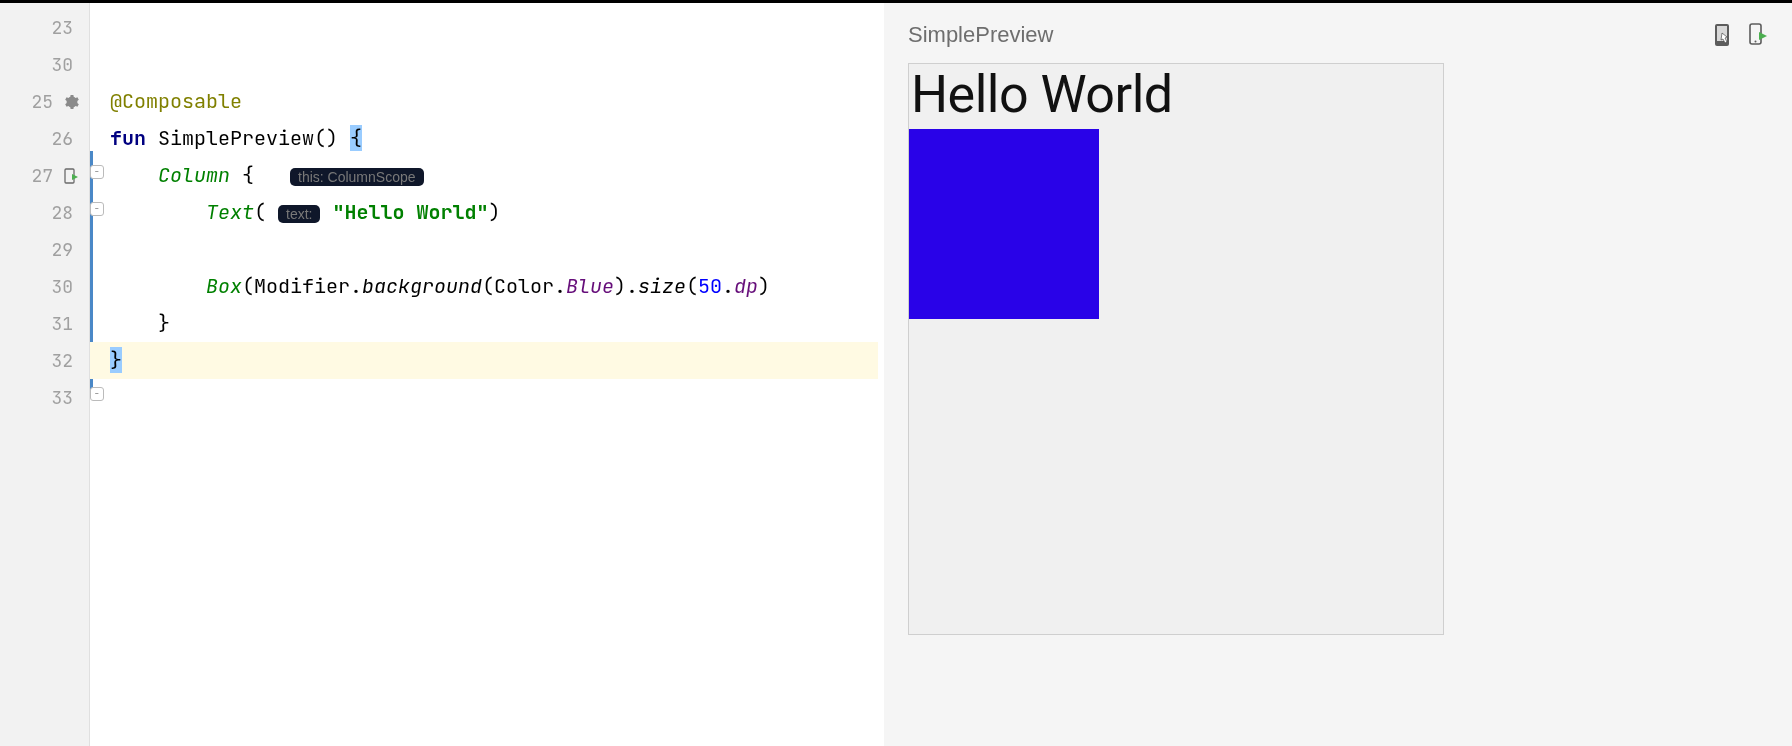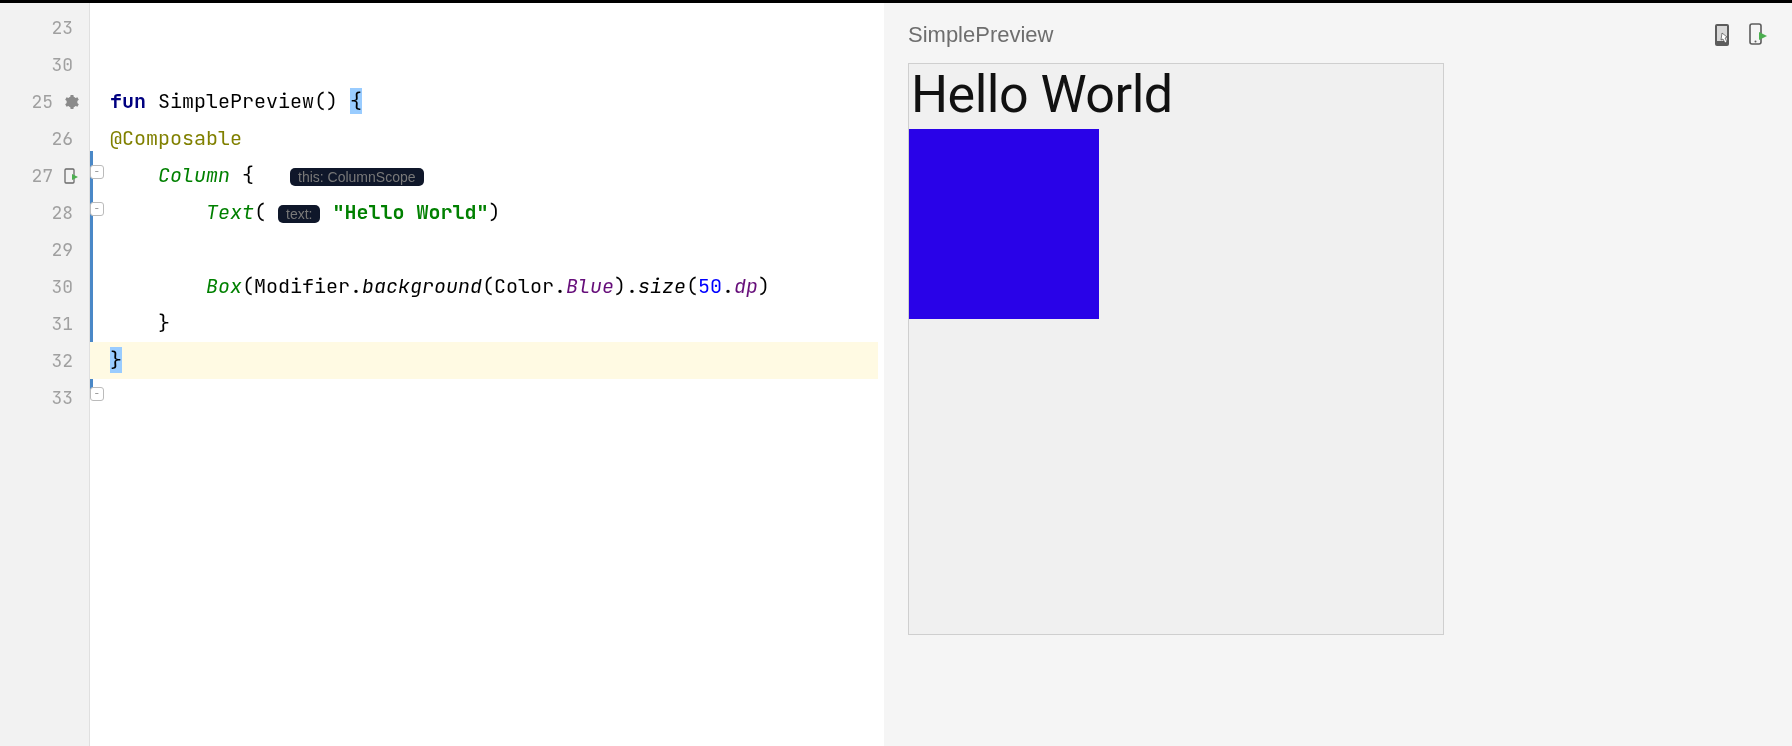--- a/index.html
+++ b/index.html
@@ -227,22 +227,22 @@
     <div class="vbar-blue" style="top:148px;height:244px"></div>
     <div class="fold-strip">
       <div class="fold-handle" style="top:156px">−</div>
       <div class="fold-handle" style="top:193px">−</div>
       <div class="fold-handle" style="top:341px">−</div>
       <div class="fold-handle" style="top:378px">−</div>
     </div>
 
     <div class="code-line"></div>
     <div class="code-line"></div>
+    <div class="code-line"><span class="c-anno">@Composable</span></div>
     <div class="code-line"><span class="c-kw">fun</span><span> </span><span class="c-fn">SimplePreview</span><span>() </span><span class="sel-brace">{</span></div>
-    <div class="code-line"><span class="c-anno">@Composable</span></div>
     <div class="code-line"><span>    </span><span class="c-ital-green">Column</span><span> </span><span>{</span>   <span class="hint">this: ColumnScope</span></div>
     <div class="code-line"><span>        </span><span class="c-ital-green">Text</span><span>(</span> <span class="hint">text:</span><span> </span><span class="c-str">"Hello World"</span><span>)</span></div>
     <div class="code-line"></div>
     <div class="code-line"><span>        </span><span class="c-ital-green">Box</span><span>(</span><span>Modifier</span><span>.</span><span class="c-ext">background</span><span>(</span><span>Color</span><span>.</span><span class="c-static">Blue</span><span>)</span><span>.</span><span class="c-ext">size</span><span>(</span><span class="c-num">50</span><span>.</span><span class="c-prop">dp</span><span>)</span></div>
     <div class="code-line"><span>    </span><span>}</span></div>
     <div class="code-line highlight"><span class="sel-brace">}</span></div>
   </div>
 </div>
 
 <div class="splitter"></div>

